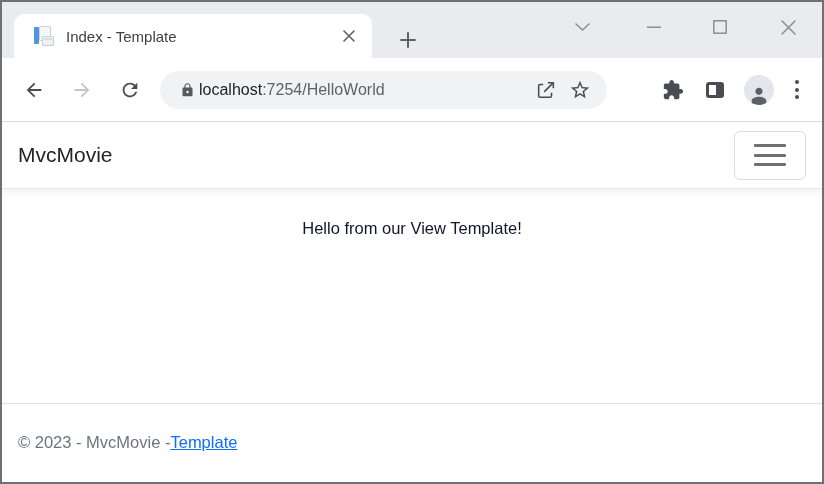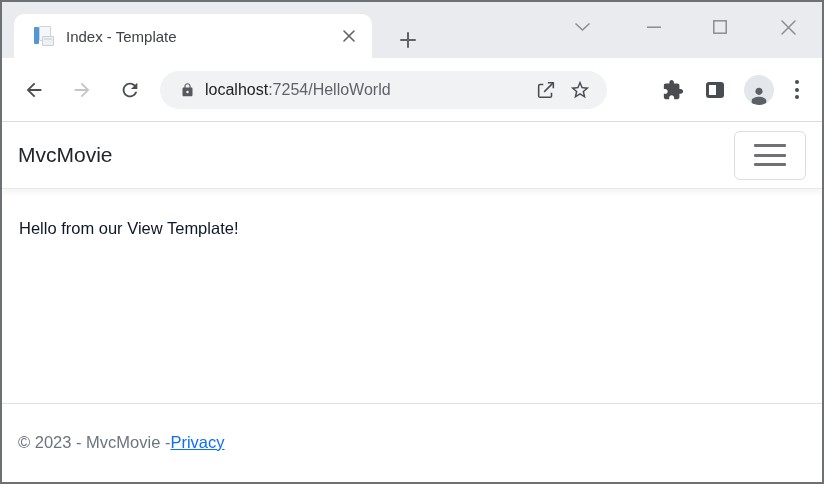--- a/index.html
+++ b/index.html
@@ -96,21 +96,21 @@
     flex: 1 1 auto;
     height: 38px;
     margin: 0 14px 0 10px;
     background: #f0f2f4;
     border-radius: 19px;
     display: flex; align-items: center;
     padding: 0 10px 0 20px;
     max-width: 447px;
     cursor: text;
   }
-  .url { font-size: 16px; margin-left: 10px; white-space: nowrap; flex: 1 1 auto; }
+  .url { font-size: 16px; margin-left: 4px; white-space: nowrap; flex: 1 1 auto; }
   .url .host { color: #202124; }
   .url .path { color: #5f6368; }
   .omni-btn {
     width: 34px; height: 34px; border-radius: 50%;
     display: flex; align-items: center; justify-content: center;
     flex: 0 0 auto; cursor: pointer;
   }
   .right-icons { display: flex; align-items: center; margin-left: auto; }
   .right-icons > * { margin-left: 12px; }
   .sidepanel-glyph {
@@ -122,21 +122,21 @@
     width: 30px; height: 30px; border-radius: 50%;
     background: #e3e6ea; overflow: hidden;
     display: flex; align-items: flex-end; justify-content: center;
     cursor: pointer;
   }
   .kebab { display: flex; flex-direction: column; align-items: center; cursor: pointer;
     width: 22px; height: 24px; justify-content: center; }
   .kebab span { width: 4px; height: 4px; border-radius: 50%; background: #494c51; margin: 1.8px 0; }
 
   
-  .page { position: relative; height: 359px; background: #ffffff; }
+  .page { position: relative; height: 359px; background: #ffffff; text-align: center; }
   .navbar {
     height: 67px;
     display: flex; align-items: center; justify-content: space-between;
     padding: 0 16px;
     border-bottom: 1px solid #e7e8ea;
     box-shadow: 0 4px 5px rgba(0,0,0,0.045);
   }
   .brand {
     font-size: 21px; color: #212529; text-decoration: none; cursor: pointer;
   }
@@ -282,17 +282,17 @@
           <span></span>
       </div>
     </div>
 
     <div class="main">
       <p>Hello from our View Template!</p>
     </div>
 
     <div class="footer">
       <span>© 2023 - MvcMovie - </span>
-      <a>Privacy</a>
+      <a>Template</a>
     </div>
   </div>
 
 </div>
 
 </body></html>

